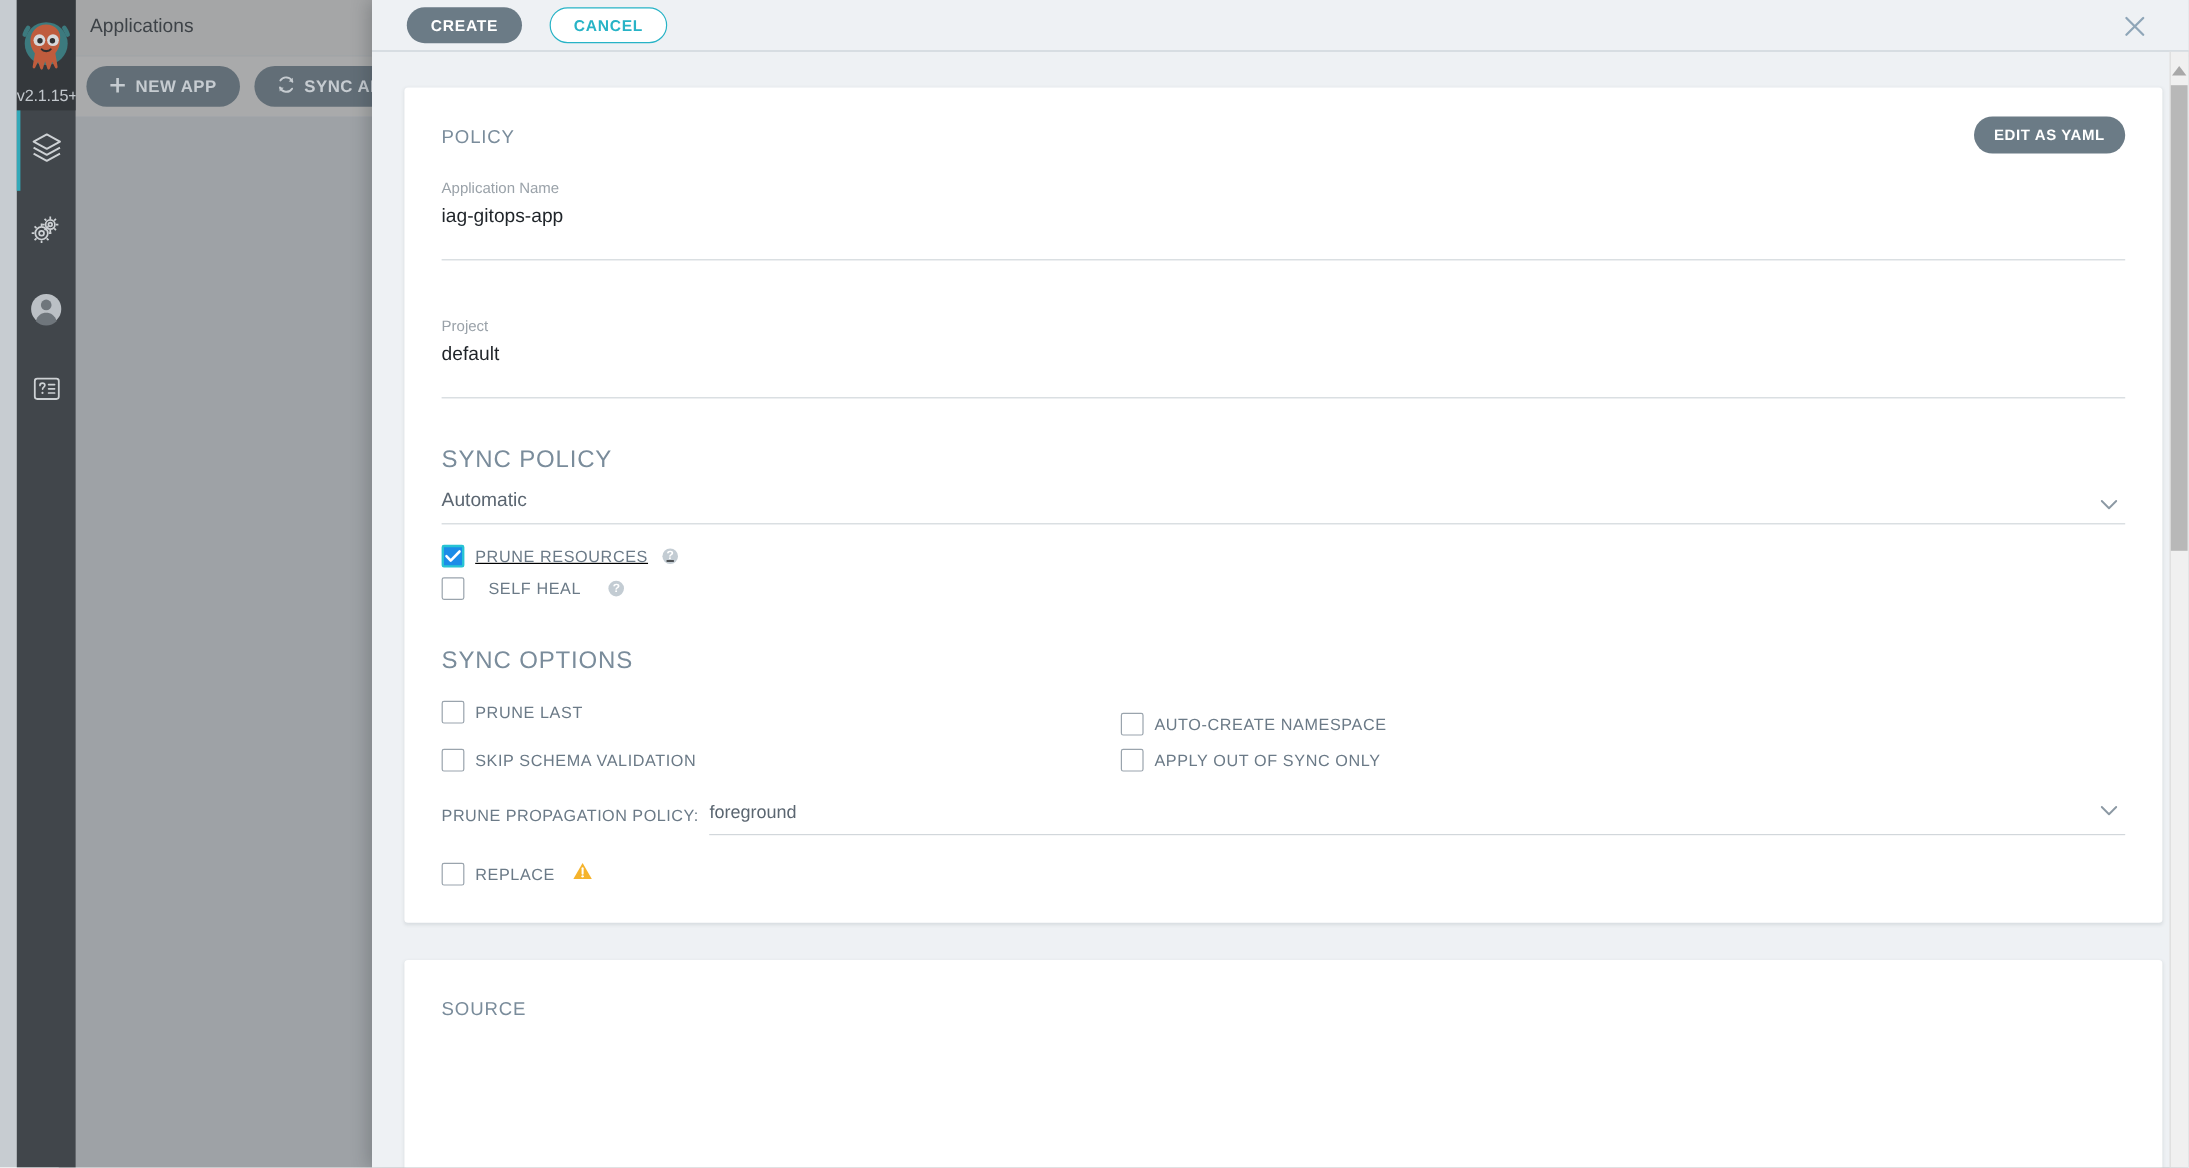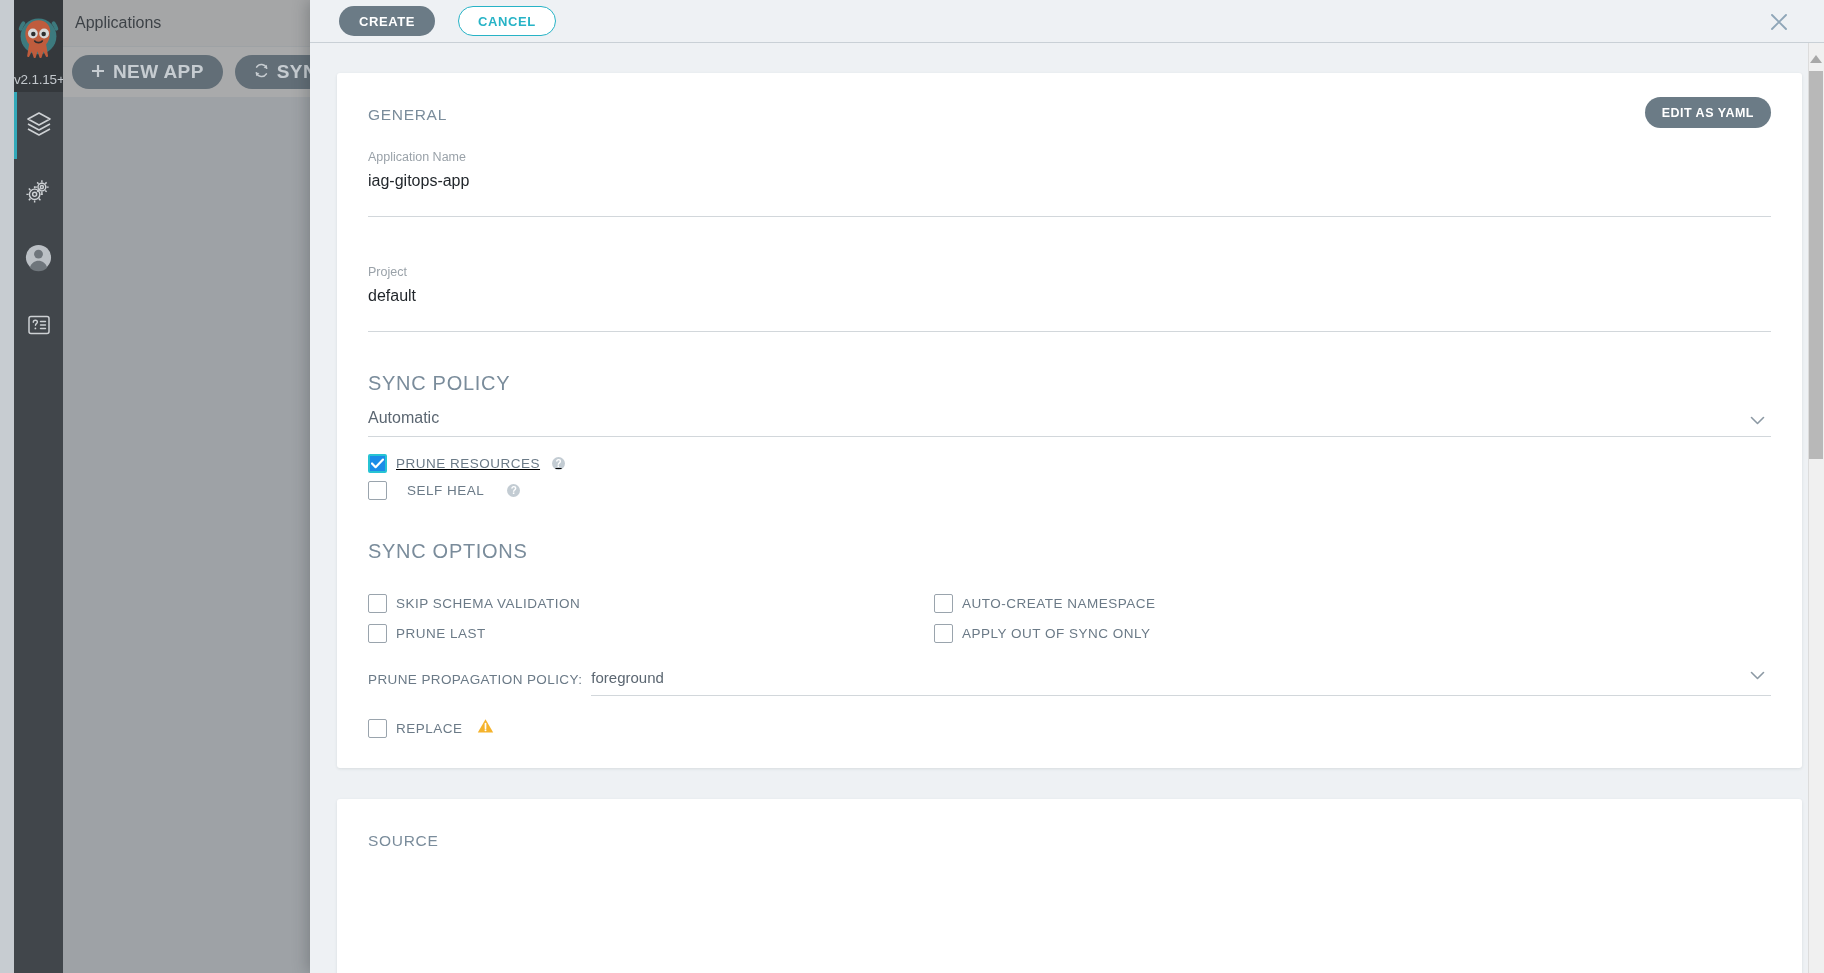--- a/index.html
+++ b/index.html
@@ -50,21 +50,21 @@
     margin-left: 26px; font-size: 16px; color: #2e3338;
   }
   .bg-toolbar {
     position: absolute; left: 49px; top: 46px; width: 1775px; height: 51px;
     background: #b8b8b8;
     display: flex; align-items: center; padding-left: 23px; gap: 12px;
     border-top: 1px solid #aaadb0;
   }
   .bg-btn {
     height: 34px; border-radius: 17px; background: #5d6b75;
-    color: #dde3e8; font-size: 19px; font-weight: bold; letter-spacing: 0.4px;
+    color: #dde3e8; font-size: 14px; font-weight: bold; letter-spacing: 0.4px;
     display: flex; align-items: center; gap: 8px; padding: 0 19px;
     border: none; cursor: pointer;
   }
   .bg-btn-ghost {
     height: 34px; width: 58px; border-radius: 17px; background: #c3c7ca;
     border: 1px solid #b4b8bc;
   }
   .bg-body {
     position: absolute; left: 49px; top: 97px; width: 1775px; height: 876px;
     background: #acb0b4;
@@ -328,21 +328,21 @@
       <div class="btn-close">
         <svg width="20" height="20" viewBox="0 0 20 20">
           <path d="M3 3l14 14M17 3L3 17" stroke="#8fa6b8" stroke-width="1.9" stroke-linecap="round"></path>
         </svg>
       </div>
     </div>
 
     <div class="modal-scroll">
 
       <div class="card card-general">
-        <div class="section-title">GENERAL</div>
+        <div class="section-title">POLICY</div>
         <button class="btn-yaml">EDIT AS YAML</button>
 
         <div class="field">
           <div class="field-label">Application Name</div>
           <input class="field-input" type="text" value="iag-gitops-app" style="">
         </div>
 
         <div class="field-gap"></div>
 
         <div class="field">
@@ -373,27 +373,27 @@
         <div class="cbrow" style="margin-top:8px;gap:20px;">
           <span class="cb"></span>
           <span class="cb-label">SELF HEAL</span>
           <span class="help-dot">?</span>
         </div>
 
         <div class="sub-title">SYNC OPTIONS</div>
 
         <div class="opts-grid">
           <div>
+            <div class="cbrow" style="margin-top:11px;">
+              <span class="cb"></span>
+              <span class="cb-label">PRUNE LAST</span>
+            </div>
             <div class="cbrow" style="margin-top:21px;">
               <span class="cb"></span>
               <span class="cb-label">SKIP SCHEMA VALIDATION</span>
-            </div>
-            <div class="cbrow" style="margin-top:11px;">
-              <span class="cb"></span>
-              <span class="cb-label">PRUNE LAST</span>
             </div>
           </div>
           <div>
             <div class="cbrow" style="margin-top:21px;">
               <span class="cb"></span>
               <span class="cb-label">AUTO-CREATE NAMESPACE</span>
             </div>
             <div class="cbrow" style="margin-top:11px;">
               <span class="cb"></span>
               <span class="cb-label">APPLY OUT OF SYNC ONLY</span>

